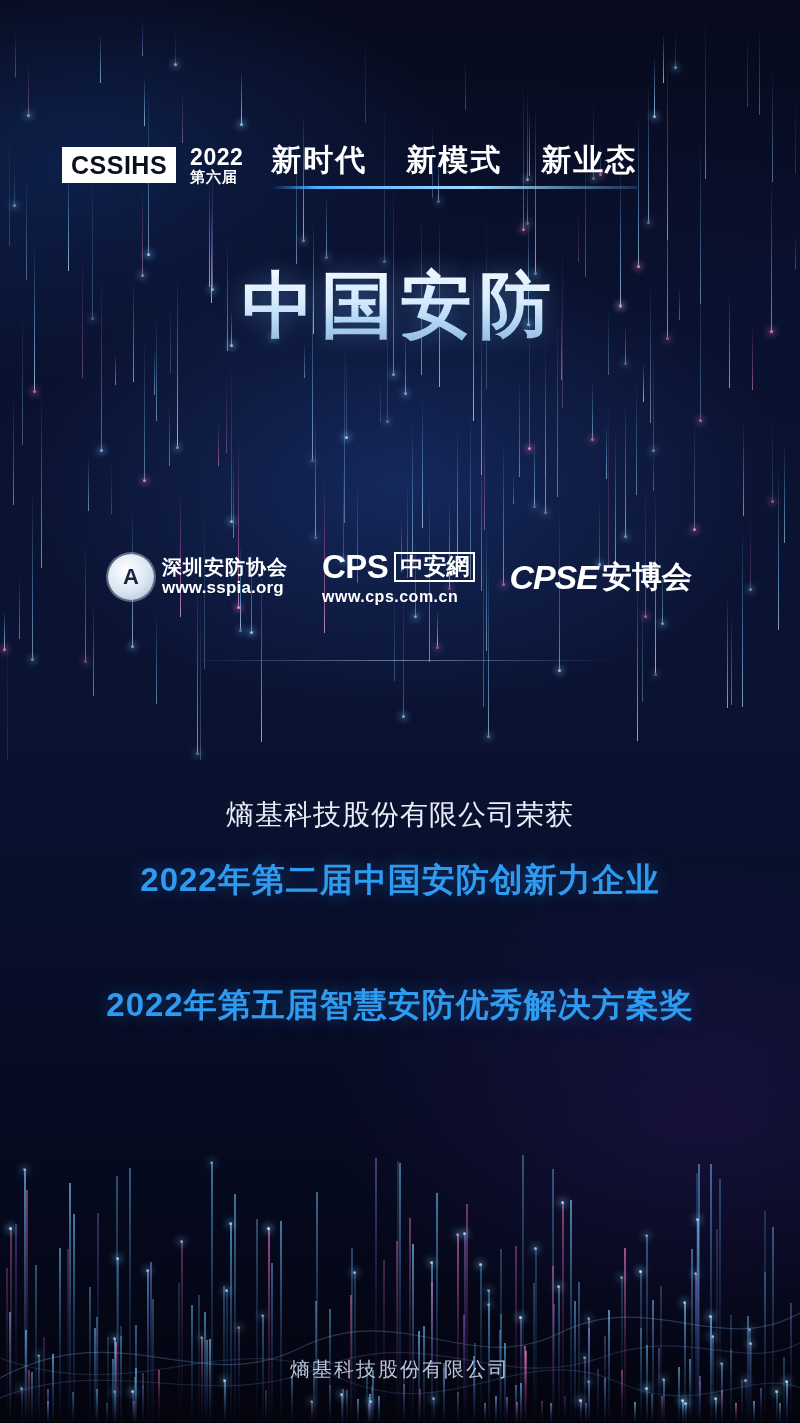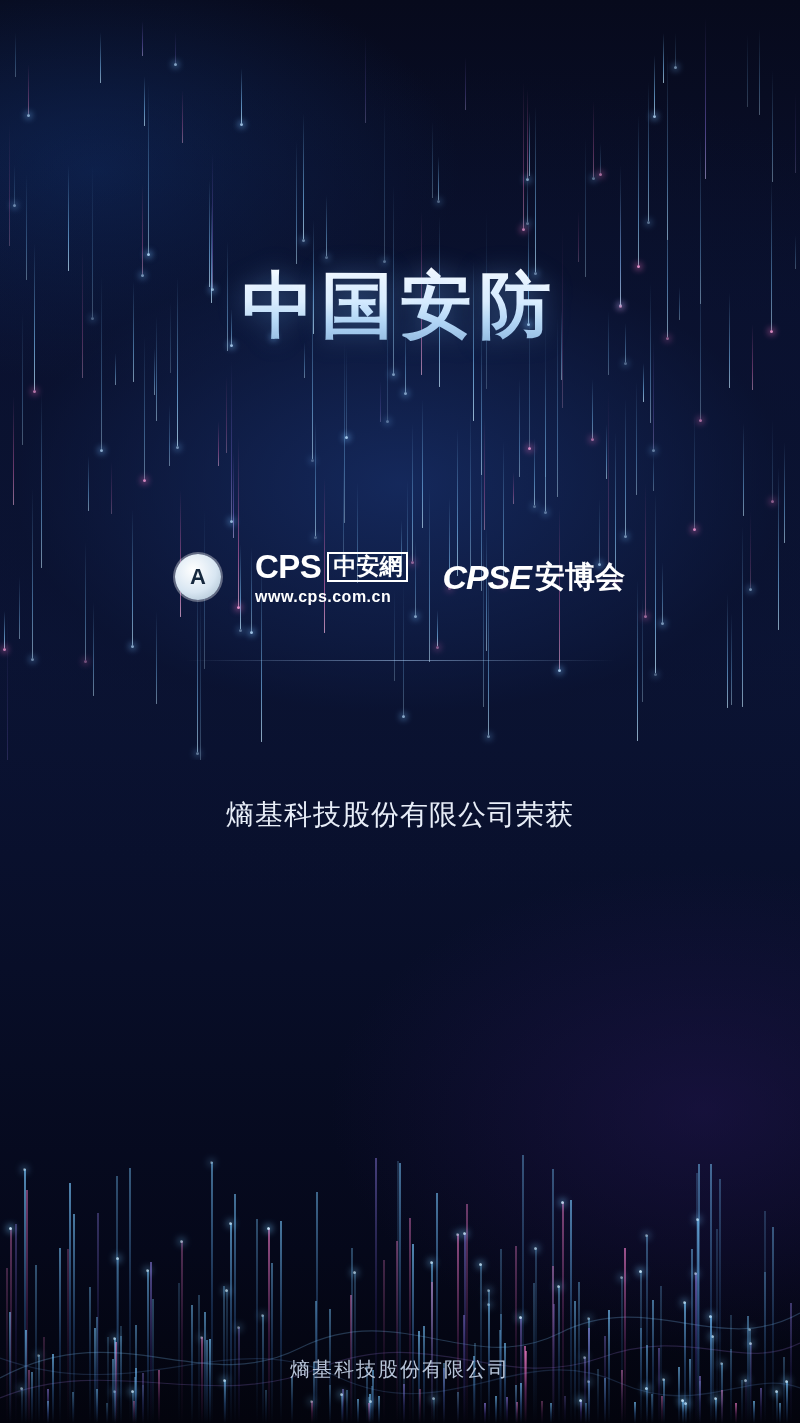--- a/index.html
+++ b/index.html
@@ -484,49 +484,70 @@
       <div class="streak" style="left: 654px; top: 55px; height: 60px; opacity: 0.76;"></div>
       <div class="dot" style="left: 653px; top: 115px; opacity: 0.92;"></div>
       <div class="streak" style="left: 169px; top: 405px; height: 61px; opacity: 0.47;"></div>
       <div class="streak" style="left: 177px; top: 277px; height: 169px; opacity: 0.76;"></div>
       <div class="dot" style="left: 176px; top: 446px; opacity: 0.67;"></div>
       <div class="streak" style="left: 251px; top: 548px; height: 83px; opacity: 0.51;"></div>
       <div class="dot" style="left: 250px; top: 631px; opacity: 0.97;"></div>
       <div class="streak" style="left: 727px; top: 594px; height: 114px; opacity: 0.68;"></div>
     </div>
 
+  <div class="header">
+    <div class="cssihs-logo">CSSIHS</div>
+    <div class="edition">
+      <div class="year">2022</div>
+      <div class="ordinal">第六届</div>
+    </div>
+    <div class="slogan">
+      <span>新时代</span>
+      <span class="sep">&nbsp;</span>
+      <span>新模式</span>
+      <span class="sep">&nbsp;</span>
+      <span>新业态</span>
+      <div class="slogan-underline"></div>
+    </div>
+  </div>
 
   <div class="title-block">
     <div class="title-cn-1">中国安防</div>
   </div>
 
   <div class="logos">
     <div class="logo-item">
       <div class="sspia-badge">A</div>
+      <div class="sspia-text">
+        <div class="cn">深圳安防协会</div>
+        <div class="url">www.sspia.org</div>
+      </div>
     </div>
     <div class="logo-item cps-logo">
       <div>
         <div class="row1">
           <span class="cps">CPS</span>
           <span class="cn">中安網</span>
         </div>
         <div class="url">www.cps.com.cn</div>
       </div>
     </div>
     <div class="logo-item cpse-logo">
       <span class="mark">CPSE</span>
       <span class="cn">安博会</span>
     </div>
   </div>
 
   <div class="divider"></div>
 
   <div class="awards">
     <div class="award-lead">熵基科技股份有限公司荣获</div>
+    <div class="award-main">2022年第二届中国安防创新力企业</div>
     <div class="award-gap"></div>
+    <div class="award-main">2022年第五届智慧安防优秀解决方案奖</div>
   </div>
 
   <div class="spectrum" id="spectrum">
     <svg class="curve" viewBox="0 0 800 260" preserveAspectRatio="none">
       <path d="M0,215 C120,150 200,235 300,185 C400,135 470,215 560,170 C650,125 720,195 800,150" fill="none" stroke="rgba(130,200,255,0.45)" stroke-width="1.2"></path>
       <path d="M0,235 C110,190 210,250 320,205 C430,160 500,230 600,195 C690,162 740,210 800,180" fill="none" stroke="rgba(180,140,255,0.35)" stroke-width="1.2"></path>
       <path d="M0,195 C140,245 230,160 340,215 C450,265 520,175 620,220 C700,255 750,205 800,225" fill="none" stroke="rgba(120,180,255,0.3)" stroke-width="1.2"></path>
     </svg>
   <div class="bar pink" style="left: 26px; height: 233px; opacity: 0.63;"></div>
       <div class="bar pink" style="left: 28px; height: 53px; opacity: 0.53;"></div>

